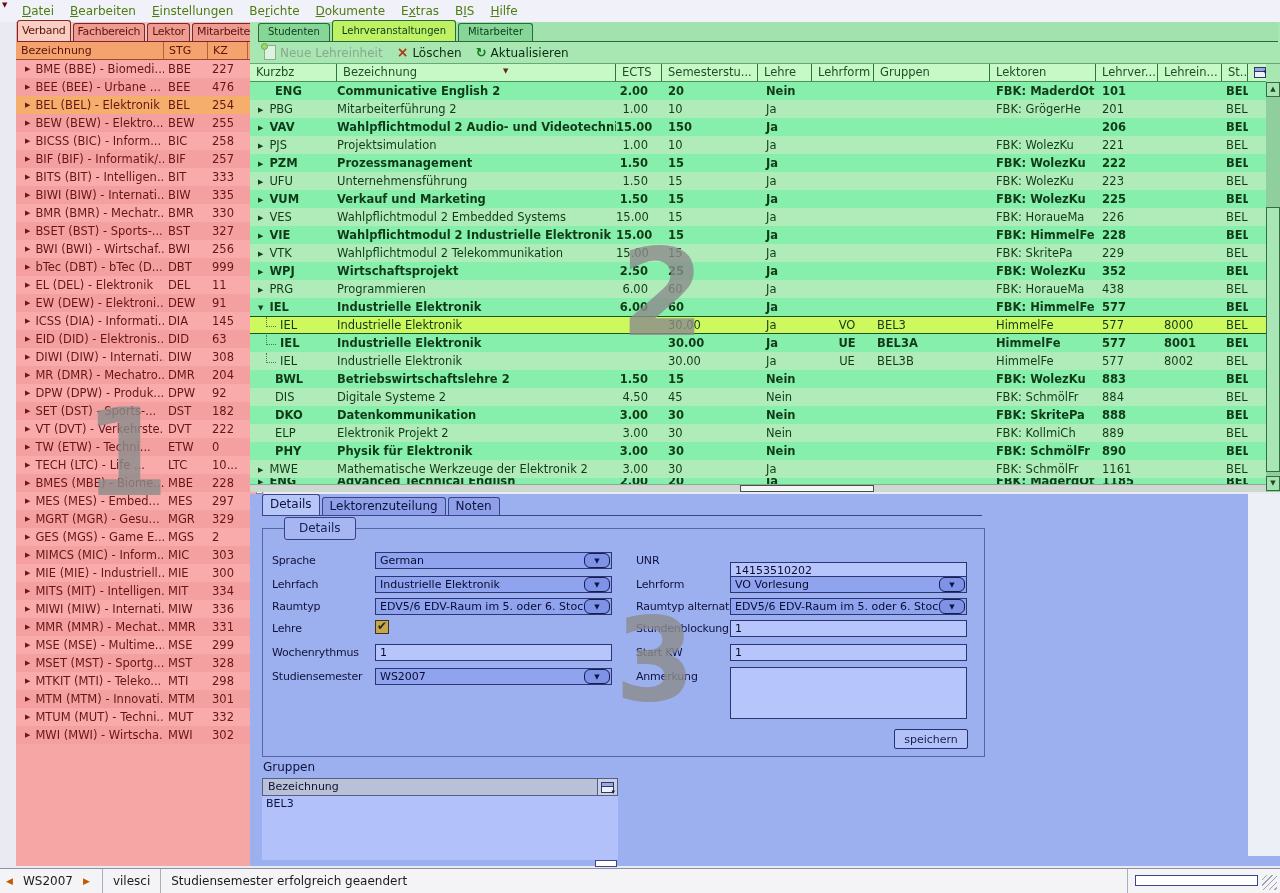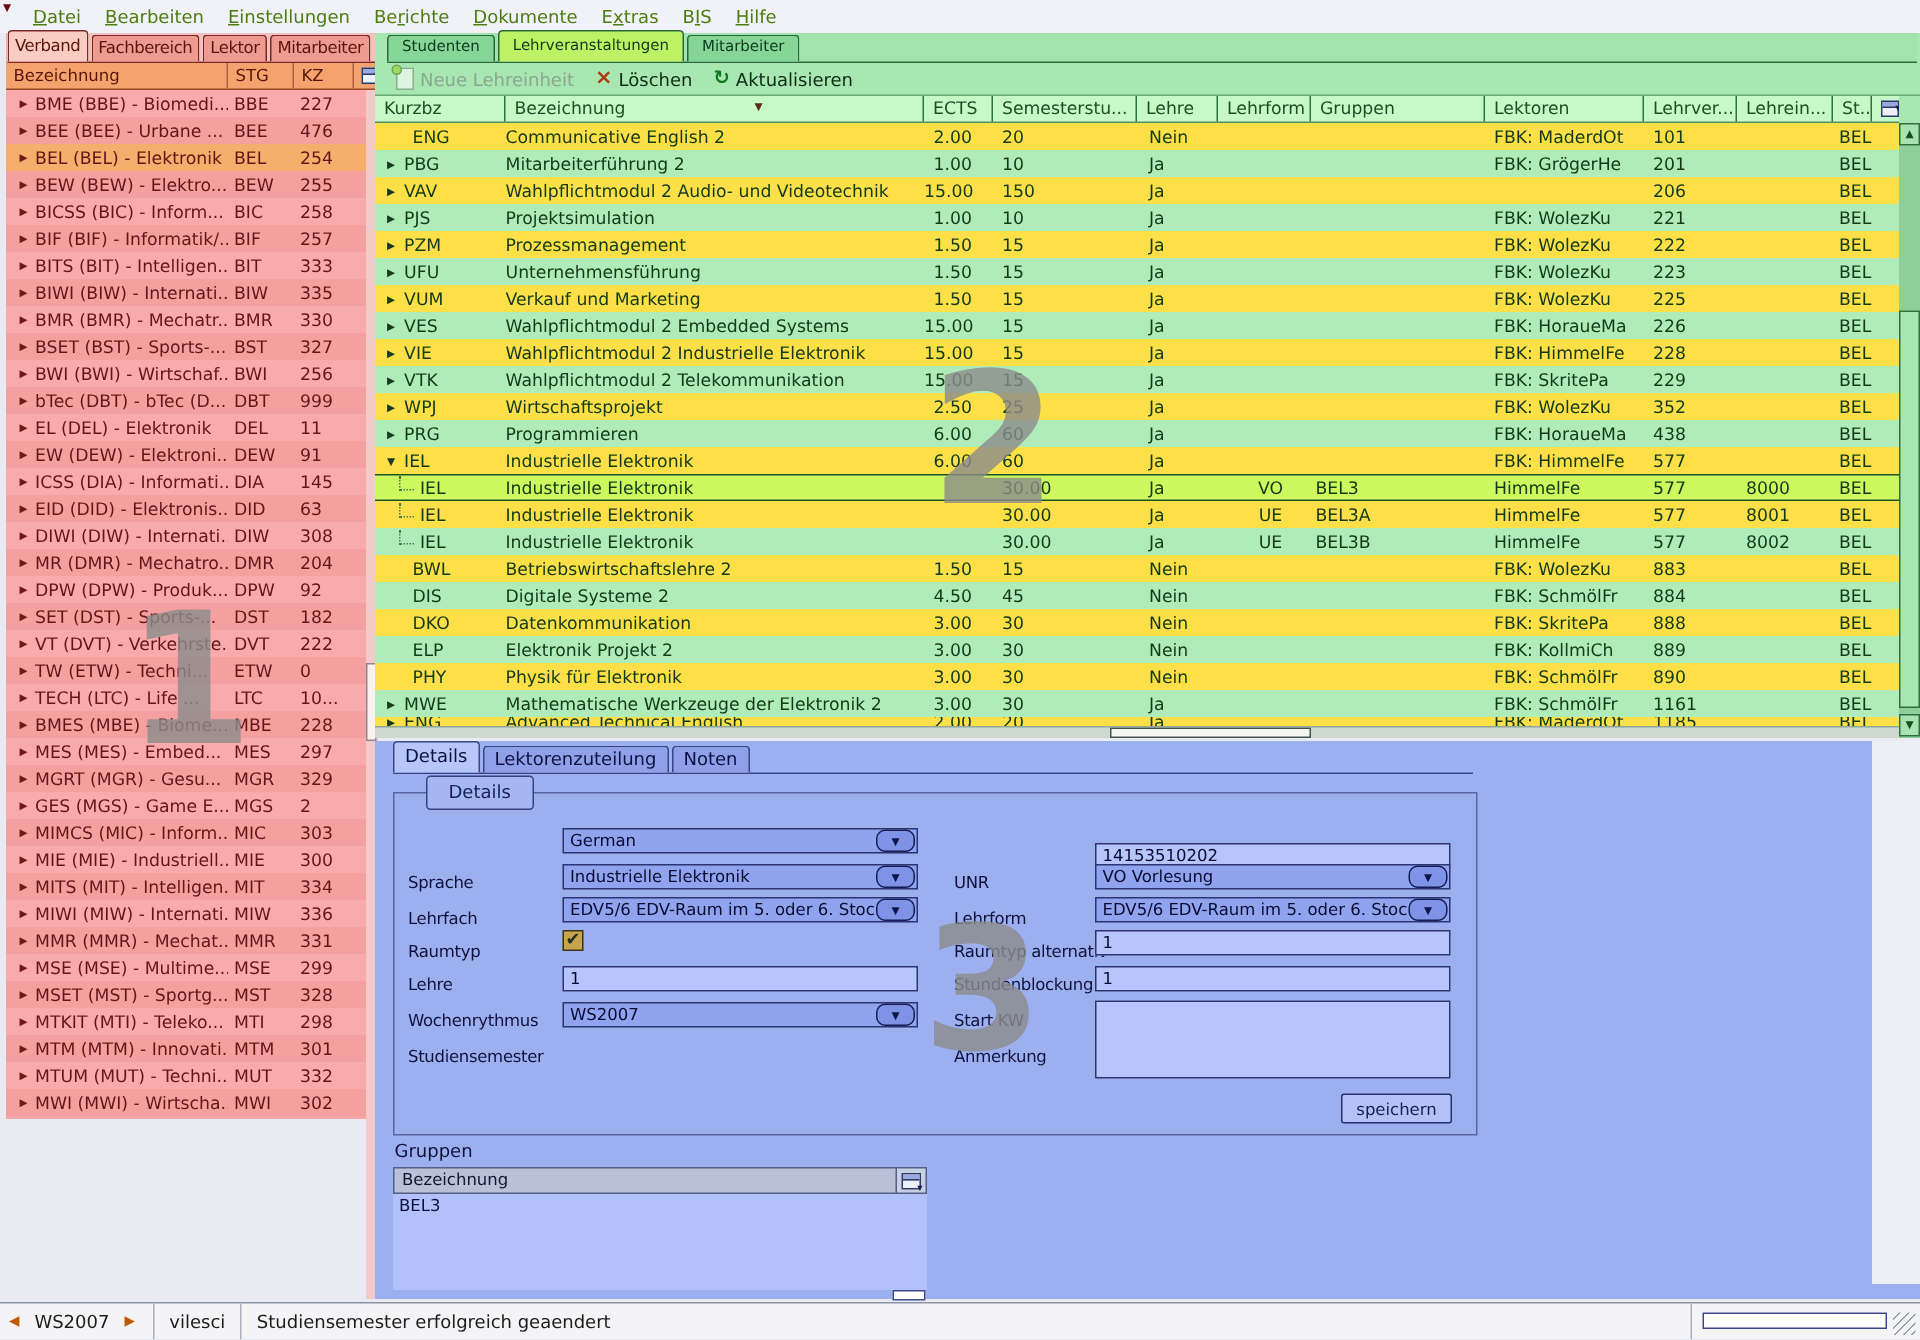--- a/index.html
+++ b/index.html
@@ -16,21 +16,21 @@
   #win-marker{left:2px;top:2px;color:#6a0c0c;}
   #tb-marker{left:253px;top:46px;color:#5c2c14;}
 
   
   .tabs{position:absolute;display:flex;align-items:flex-end;gap:2px;box-sizing:border-box;}
   .tab{height:17px;line-height:16px;padding:0 6px;border:1px solid;border-bottom:none;
        border-radius:3px 3px 0 0;font-size:11px;white-space:nowrap;cursor:default;}
   .tab.active{height:20px;line-height:19px;z-index:2;}
 
   
-  #sidebar{position:absolute;left:4px;top:22px;width:248px;height:724px;background:#f7a6a6;}
+  #sidebar{position:absolute;left:16px;top:22px;width:248px;height:844px;background:#f7a6a6;}
   .stabs{left:1px;top:0;width:247px;height:20px;border-bottom:1px solid #7c2828;background:#f2c2bc;}
   .stabs .tab{border-color:#7c2828;background:#ee9b92;color:#5c150b;letter-spacing:-0.3px;padding:0 4px;}
   .stabs .tab.active{background:#f9cdc2;}
   #sheader{position:absolute;left:0;top:20px;width:248px;height:18px;background:#f4a26e;
            display:grid;grid-template-columns:148px 44px 40px 16px;font-size:11px;color:#571508;
            border-bottom:1px solid #9c4a2a;box-sizing:border-box;}
   #sheader .hc{border-right:1px solid #b06040;line-height:17px;padding-left:5px;overflow:hidden;white-space:nowrap;}
   #srows{position:absolute;left:0;top:38px;width:240px;}
   .srow{display:grid;grid-template-columns:148px 44px 48px;height:18px;font-size:11.5px;
         color:#641616;align-items:center;cursor:default;}
@@ -60,21 +60,21 @@
   .icon-delete{color:#b03a10;font-weight:bold;font-size:14px;line-height:13px;}
   .icon-refresh{color:#0e7a1e;font-weight:bold;font-size:13px;line-height:13px;}
 
   .mgrid{display:grid;grid-template-columns:87px 279px 46px 96px 54px 62px 116px 106px 62px 64px 26px 18px;box-sizing:border-box;}
   #mheader{position:absolute;left:0;top:42px;width:1016px;height:18px;background:#c6f9c6;
            font-size:11.5px;color:#1d4f27;border-bottom:1px solid #4e8f5e;}
   #mheader .hc{border-right:1px solid #2f7340;line-height:17px;padding-left:6px;overflow:hidden;white-space:nowrap;}
   #mheader .hicon{display:flex;align-items:center;justify-content:center;border-right:none;}
   #mrows{position:absolute;left:0;top:60px;width:1016px;}
   .mrow{height:18px;font-size:11.5px;color:#123a18;align-items:center;cursor:default;}
-  .mrow.even{background:#fde047;}
+  .mrow.even{background:#86efac;font-weight:bold;}
   .mrow.odd{background:#b0ecba;}
   .mrow.selected{background:#cdf95e;box-shadow:inset 0 1px 0 #1c5424, inset 0 -1px 0 #1c5424;}
   .mrow.partial{height:6px;overflow:hidden;}
   .mrow .c{overflow:hidden;white-space:nowrap;line-height:18px;}
   .mrow .kurz{display:flex;align-items:center;}
   .tree{flex:0 0 auto;}
   .arrow-collapsed .tree::before{content:"▶";font-size:7px;color:#1a3a22;margin:0 6px 0 8px;display:inline-block;}
   .arrow-expanded .tree::before{content:"▼";font-size:7px;color:#1a3a22;margin:0 6px 0 8px;display:inline-block;}
   .arrow-none .tree{width:25px;}
   .arrow-child .tree{width:9px;height:9px;border-left:1px dotted #4a7a56;border-bottom:1px dotted #4a7a56;
@@ -106,21 +106,21 @@
 
   
   #detailspanel{position:absolute;left:250px;top:494px;width:1030px;height:372px;background:#9cafee;}
   #rightstrip{position:absolute;left:998px;top:0;width:32px;height:362px;background:#edeff6;}
   .dtabs{left:12px;top:2px;height:20px;width:720px;border-bottom:1px solid #3a4488;}
   .dtabs .tab{border-color:#3a4488;background:#8fa0e8;color:#0d1240;font-size:12px;padding:0 7px;}
   .dtabs .tab.active{background:#b7c6f8;}
   #fieldset{position:absolute;left:12px;top:34px;width:723px;height:229px;border:1px solid #5a64a0;box-sizing:border-box;}
   #legend{position:absolute;left:34px;top:23px;height:21px;line-height:20px;padding:0 14px;background:#a6b6f2;
           border:1px solid #39417e;border-radius:3px;font-size:12px;color:#14204e;z-index:2;}
-  .dlabel{position:absolute;font-size:11px;color:#10123c;white-space:nowrap;letter-spacing:-0.2px;margin-top:28px;}
+  .dlabel{position:absolute;font-size:11px;color:#10123c;white-space:nowrap;letter-spacing:-0.2px;}
   .dinput{position:absolute;height:17px;background:#b6c5fb;border:1px solid #2c3472;box-sizing:border-box;
           font-family:inherit;font-size:11px;color:#0a0c30;padding:0 4px;}
   .dtextarea{position:absolute;background:#b6c5fb;border:1px solid #2c3472;box-sizing:border-box;resize:none;
              font-family:inherit;font-size:11px;color:#0a0c30;}
   .dselect{position:absolute;height:17px;background:#8fa3ef;border:1px solid #2c3472;box-sizing:border-box;
            display:flex;align-items:center;cursor:default;}
   .dselect .selval{flex:1;font-size:11px;color:#0a0c30;padding-left:4px;overflow:hidden;white-space:nowrap;}
   .dselect .selbtn{flex:0 0 24px;height:13px;margin:1px 1px;background:#7e92e6;border:1px solid #141e55;
                    border-radius:6px;display:flex;align-items:center;justify-content:center;}
   .dselect .selbtn::after{content:"▼";font-size:7px;color:#0c1448;}

